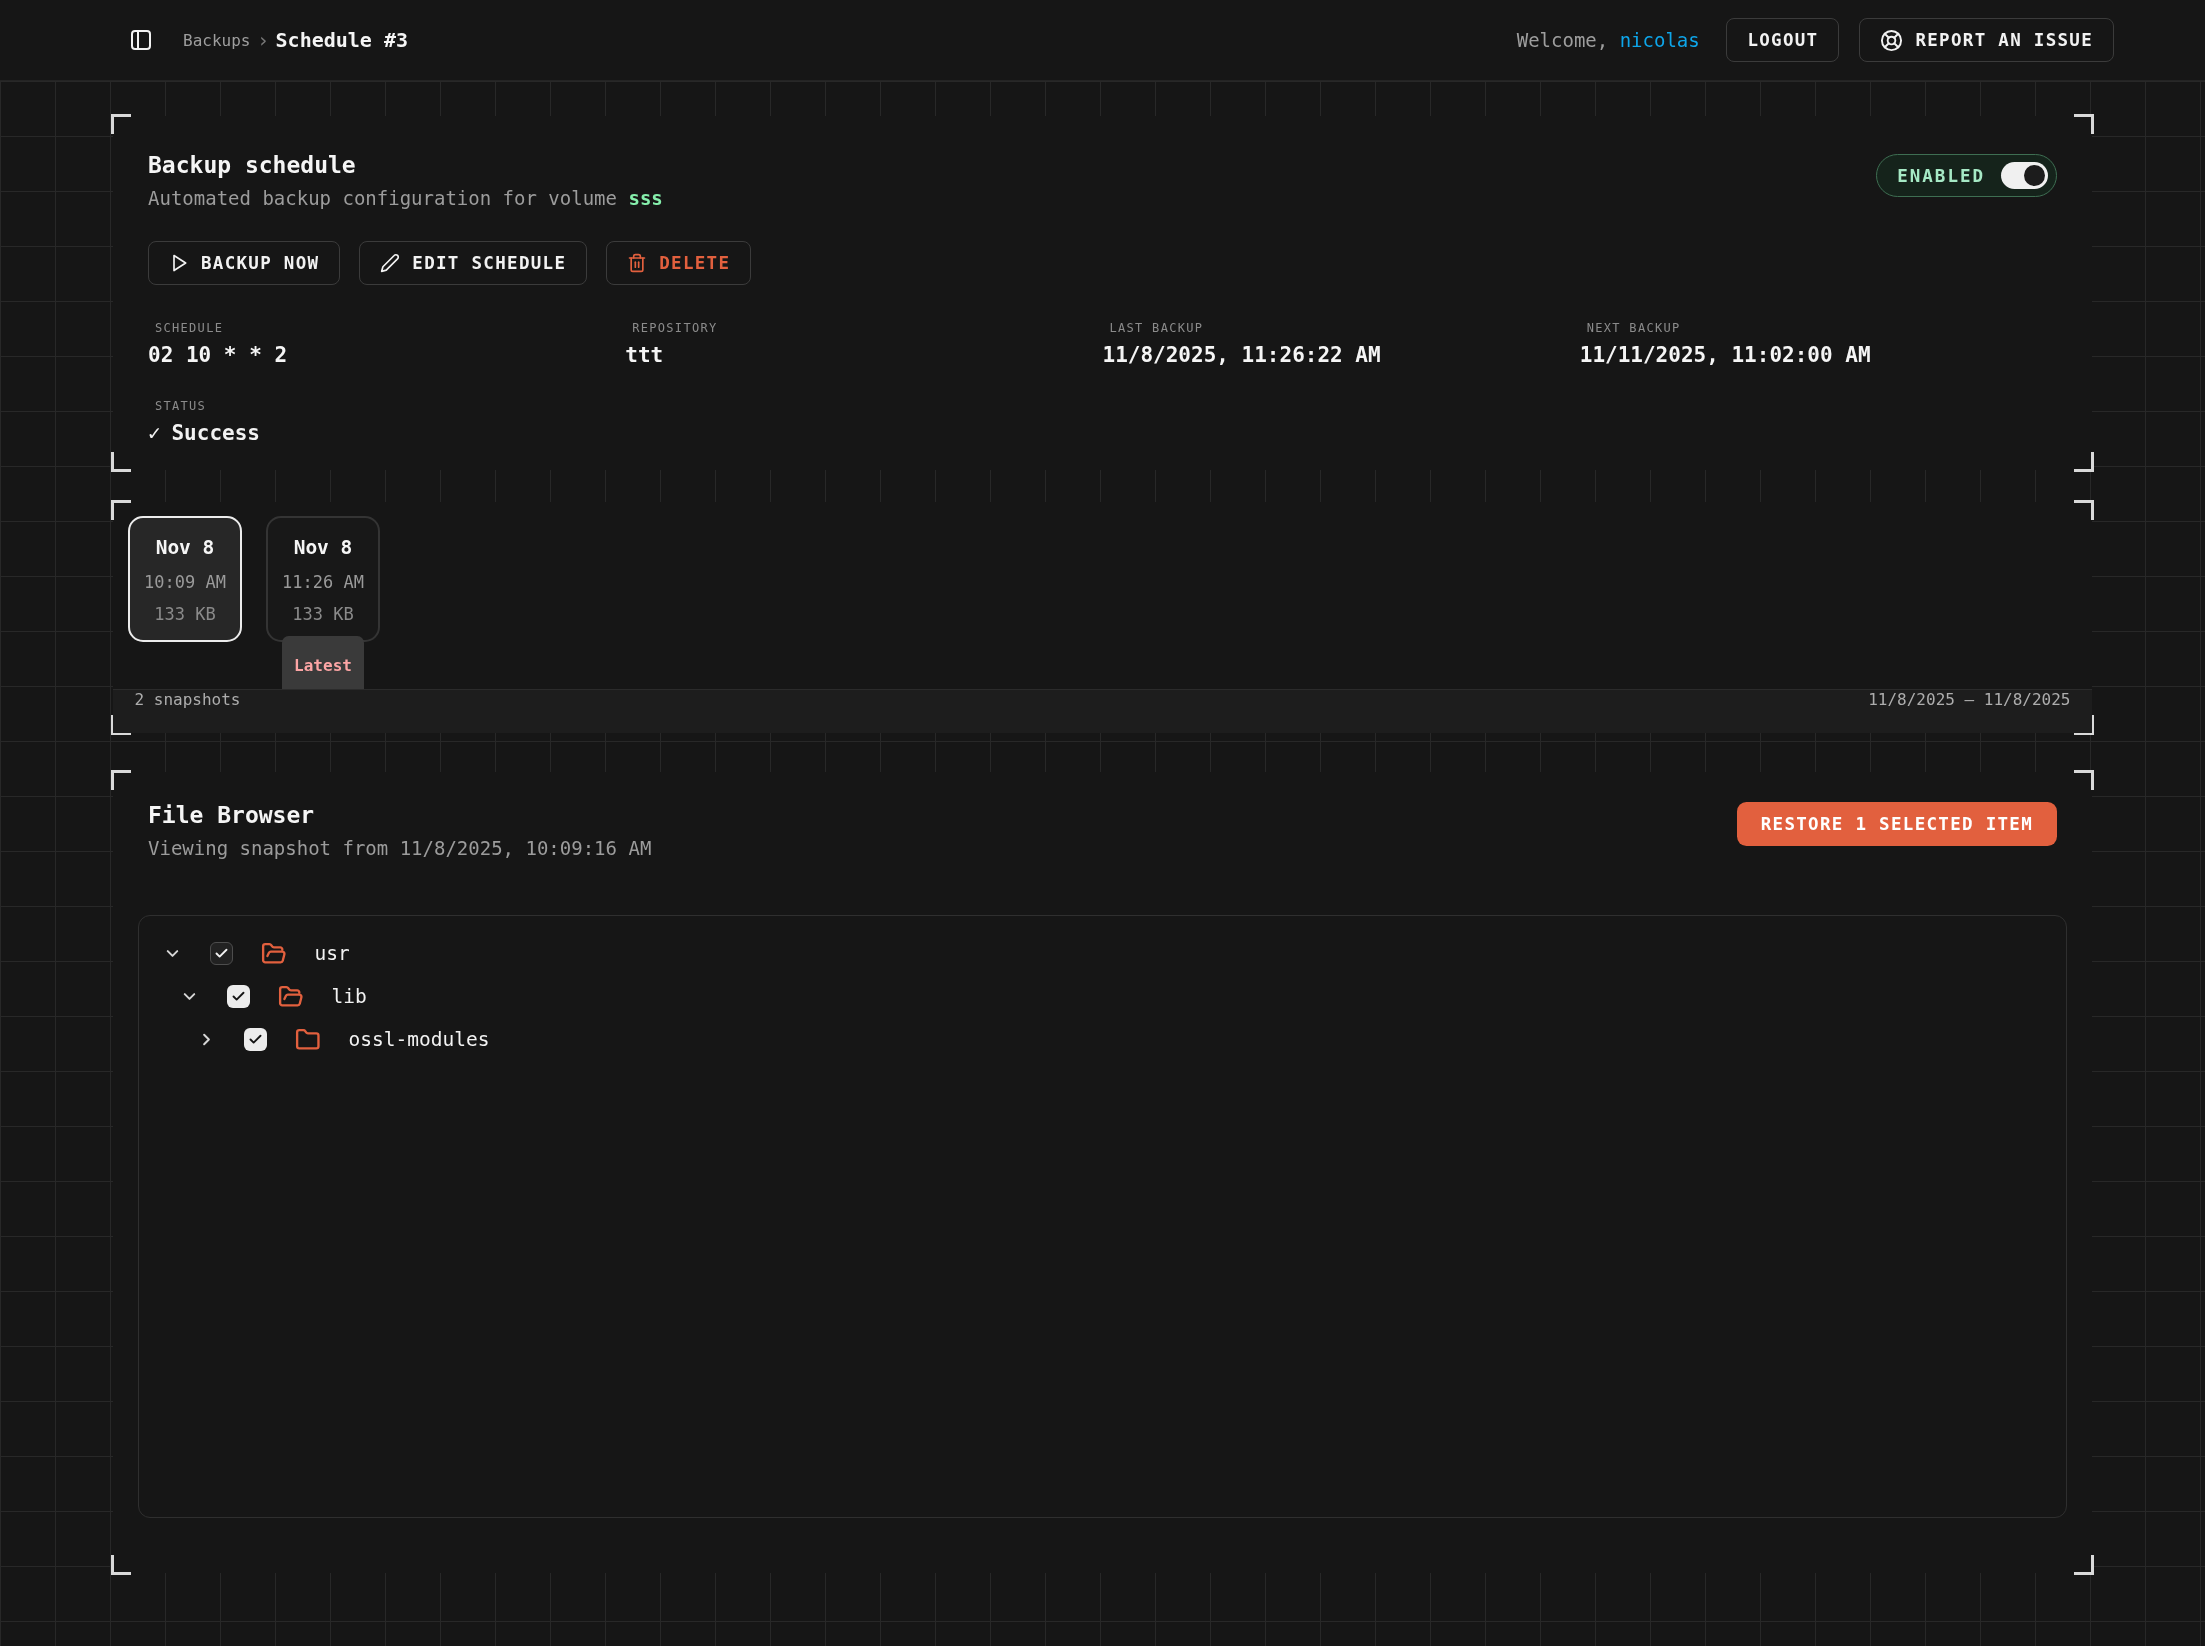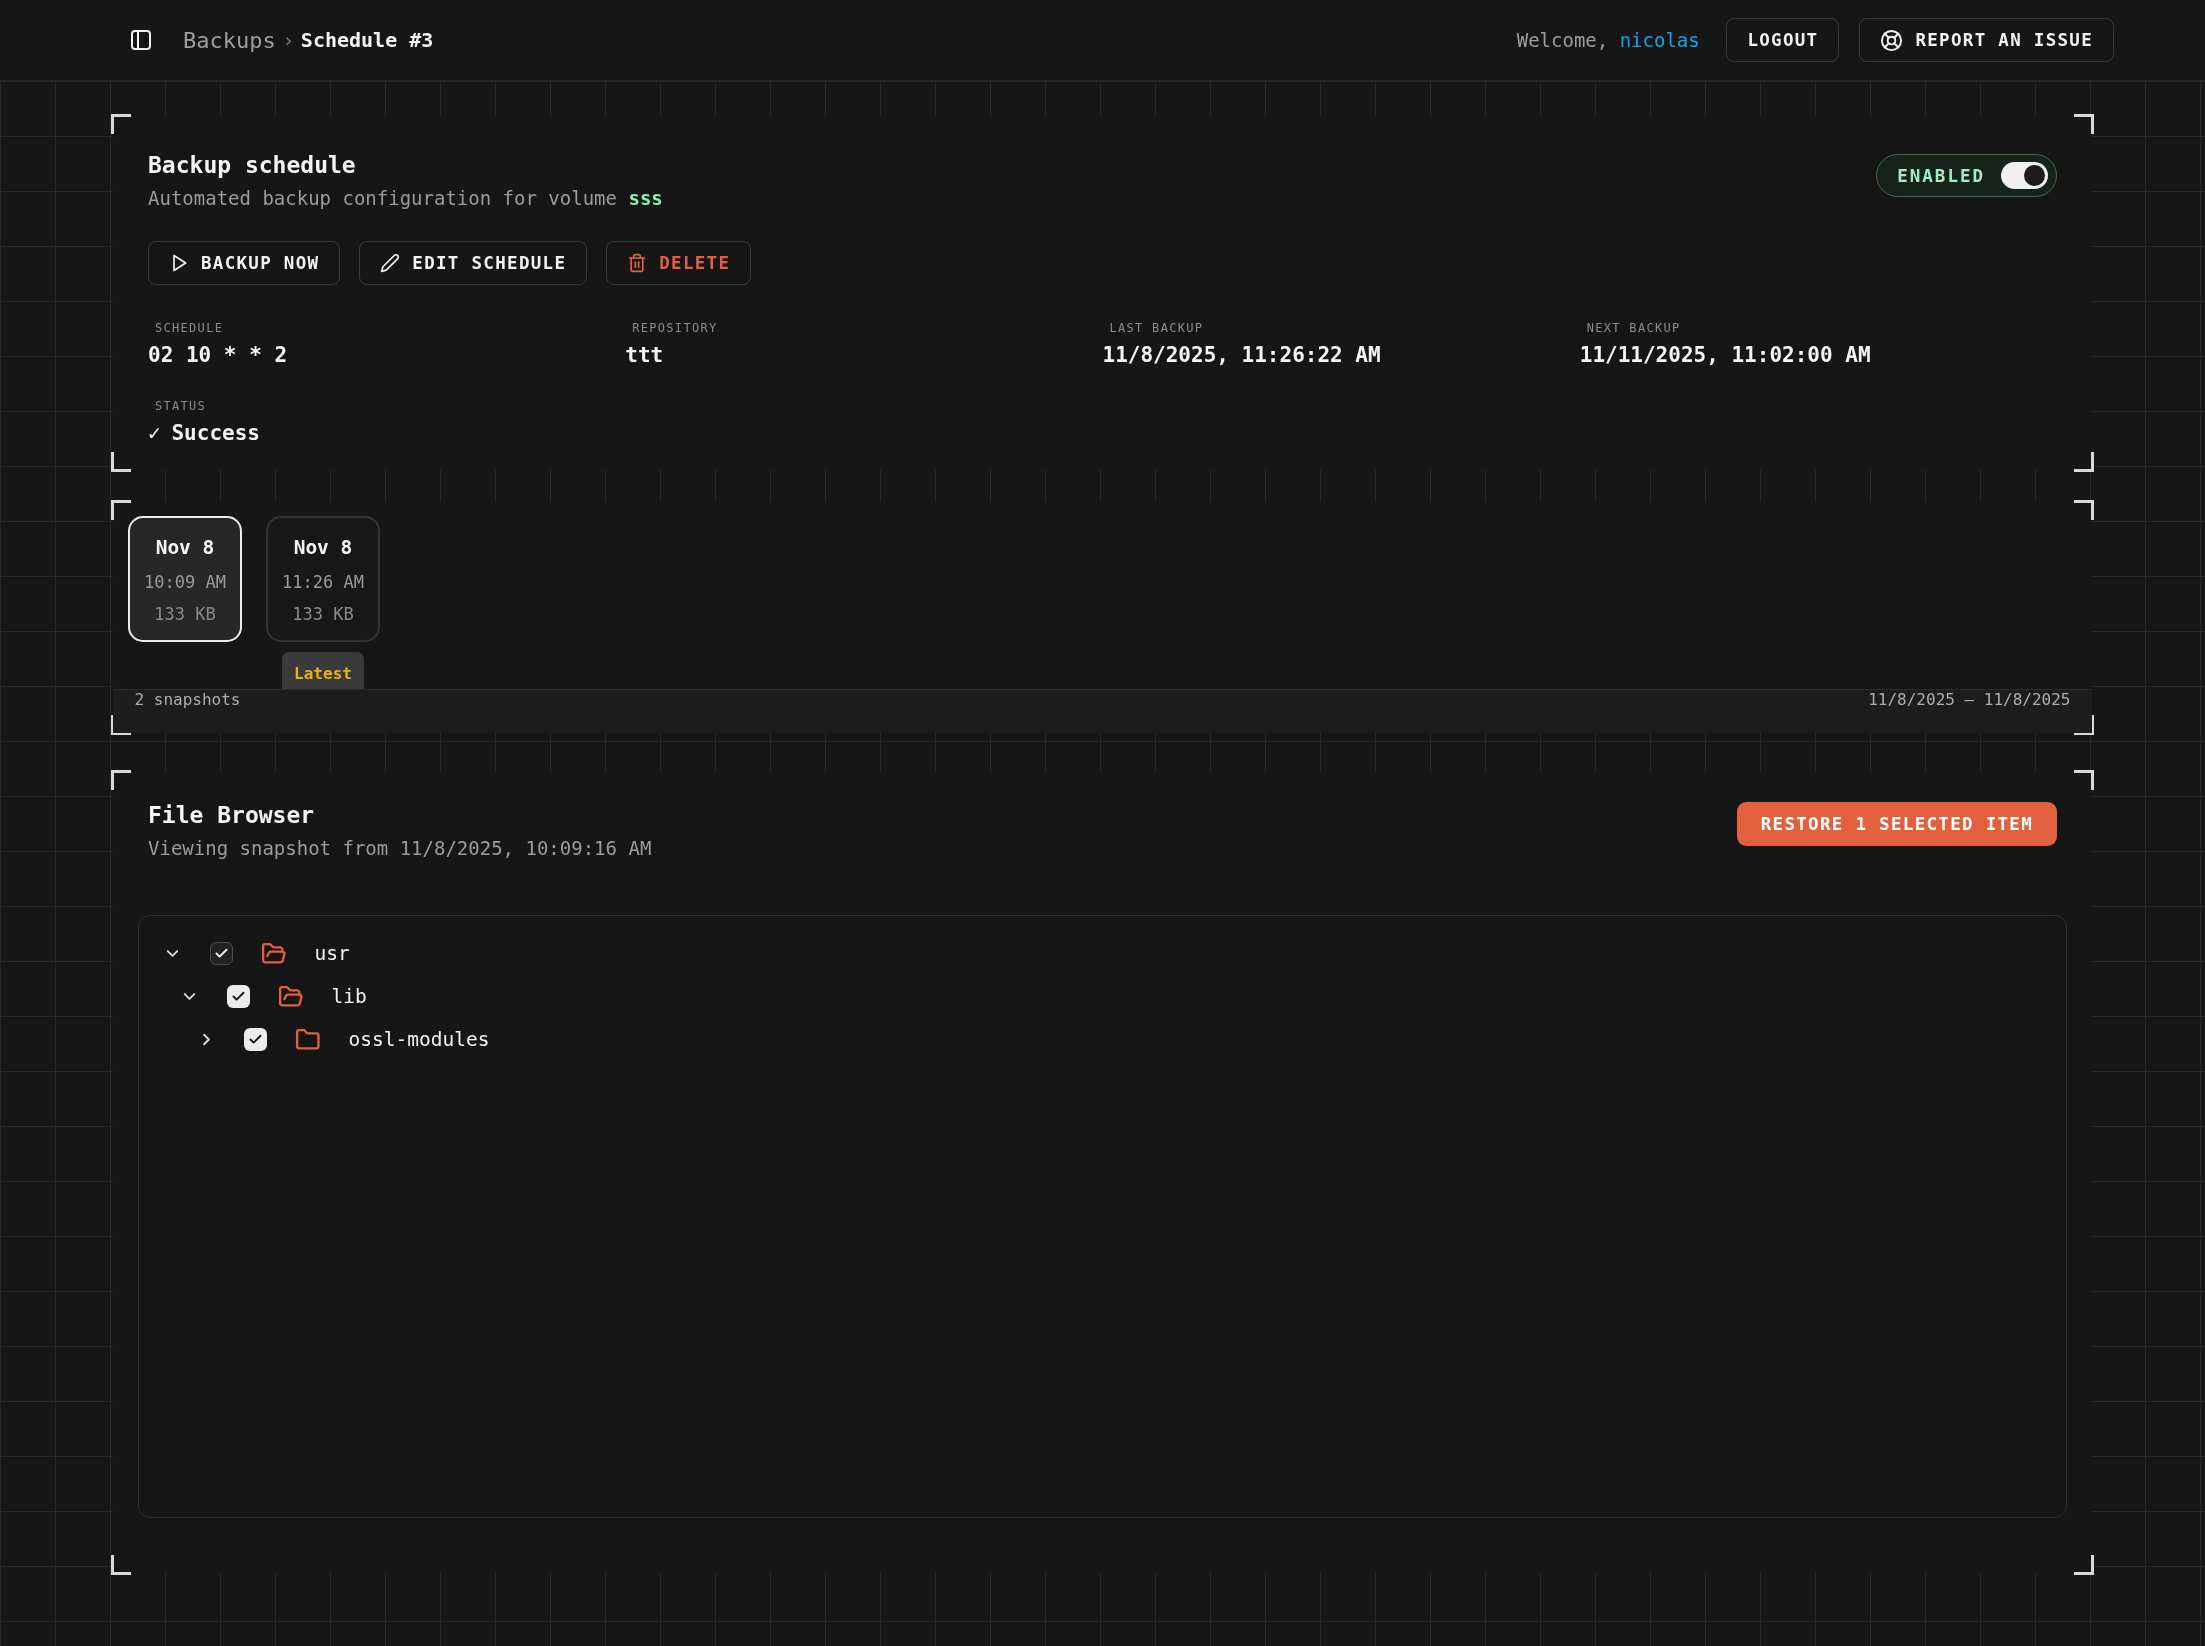--- a/index.html
+++ b/index.html
@@ -17,21 +17,21 @@
   }
 
   
   .topbar {
     position:absolute; top:0; left:0; width:100%; height:81px;
     background:#161616; border-bottom:1.3px solid #242424;
     display:flex; align-items:center; justify-content:space-between;
     padding:0 91px 0 129px;
   }
   .topbar-left { display:flex; align-items:center; gap:30px; }
-  .crumb { font-size:22px; color:#9e9e9e; }
+  .crumb { font-size:16px; color:#9e9e9e; }
   .crumb-sep { font-size:19.5px; color:#777; margin:0 6.7px; }
   .crumb-current { font-size:20px; color:#f5f5f5; font-weight:bold; }
   .topbar-right { display:flex; align-items:center; gap:20px; }
   .welcome { font-size:19px; color:#9e9e9e; margin-right:6.7px; }
   .welcome .uname { color:#0ea5e9; }
   .ghost-btn {
     display:flex; align-items:center; gap:12px;
     height:44px; padding:0 20px;
     background:transparent; border:1.3px solid #3b3b3b; border-radius:8px;
     color:#f2f2f2; font-size:17.5px; font-weight:bold; letter-spacing:1.3px;
@@ -75,21 +75,21 @@
   .snap-card {
     width:114px; height:126px; border-radius:15px;
     background:#181818; border:2px solid #343434;
     display:flex; flex-direction:column; align-items:center; padding-top:17.5px;
     cursor:pointer;
   }
   .snap-card.selected { background:#272727; border-color:#ececec; }
   .snap-date { font-size:19.5px; font-weight:bold; color:#f5f5f5; }
   .snap-time { margin-top:13.5px; font-size:17px; color:#9a9a9a; }
   .snap-size { margin-top:12px; font-size:17px; color:#8a8a8a; }
-  .snap-badge { margin-top:28px; background:#3a3a3a; color:#eab308; font-size:16px; font-weight:bold; padding:12px 12px; border-radius:6.7px; }
+  .snap-badge { margin-top:12px; background:#3a3a3a; color:#fca5a5; font-size:16px; font-weight:bold; padding:20px 12px; border-radius:6.7px; }
   .snap-footer {
     position:absolute; left:0; right:0; bottom:0; height:44px;
     background:#1d1d1d; border-top:1.3px solid #2b2b2b;
     display:flex; align-items:flex-start; justify-content:space-between; padding:0 21.5px;
     font-size:16px; color:#adadad;
   }
 
   
   .panel-files { top:772px; height:801px; }
   .fb-head { padding:30px 35px 0 35px; position:relative; }

